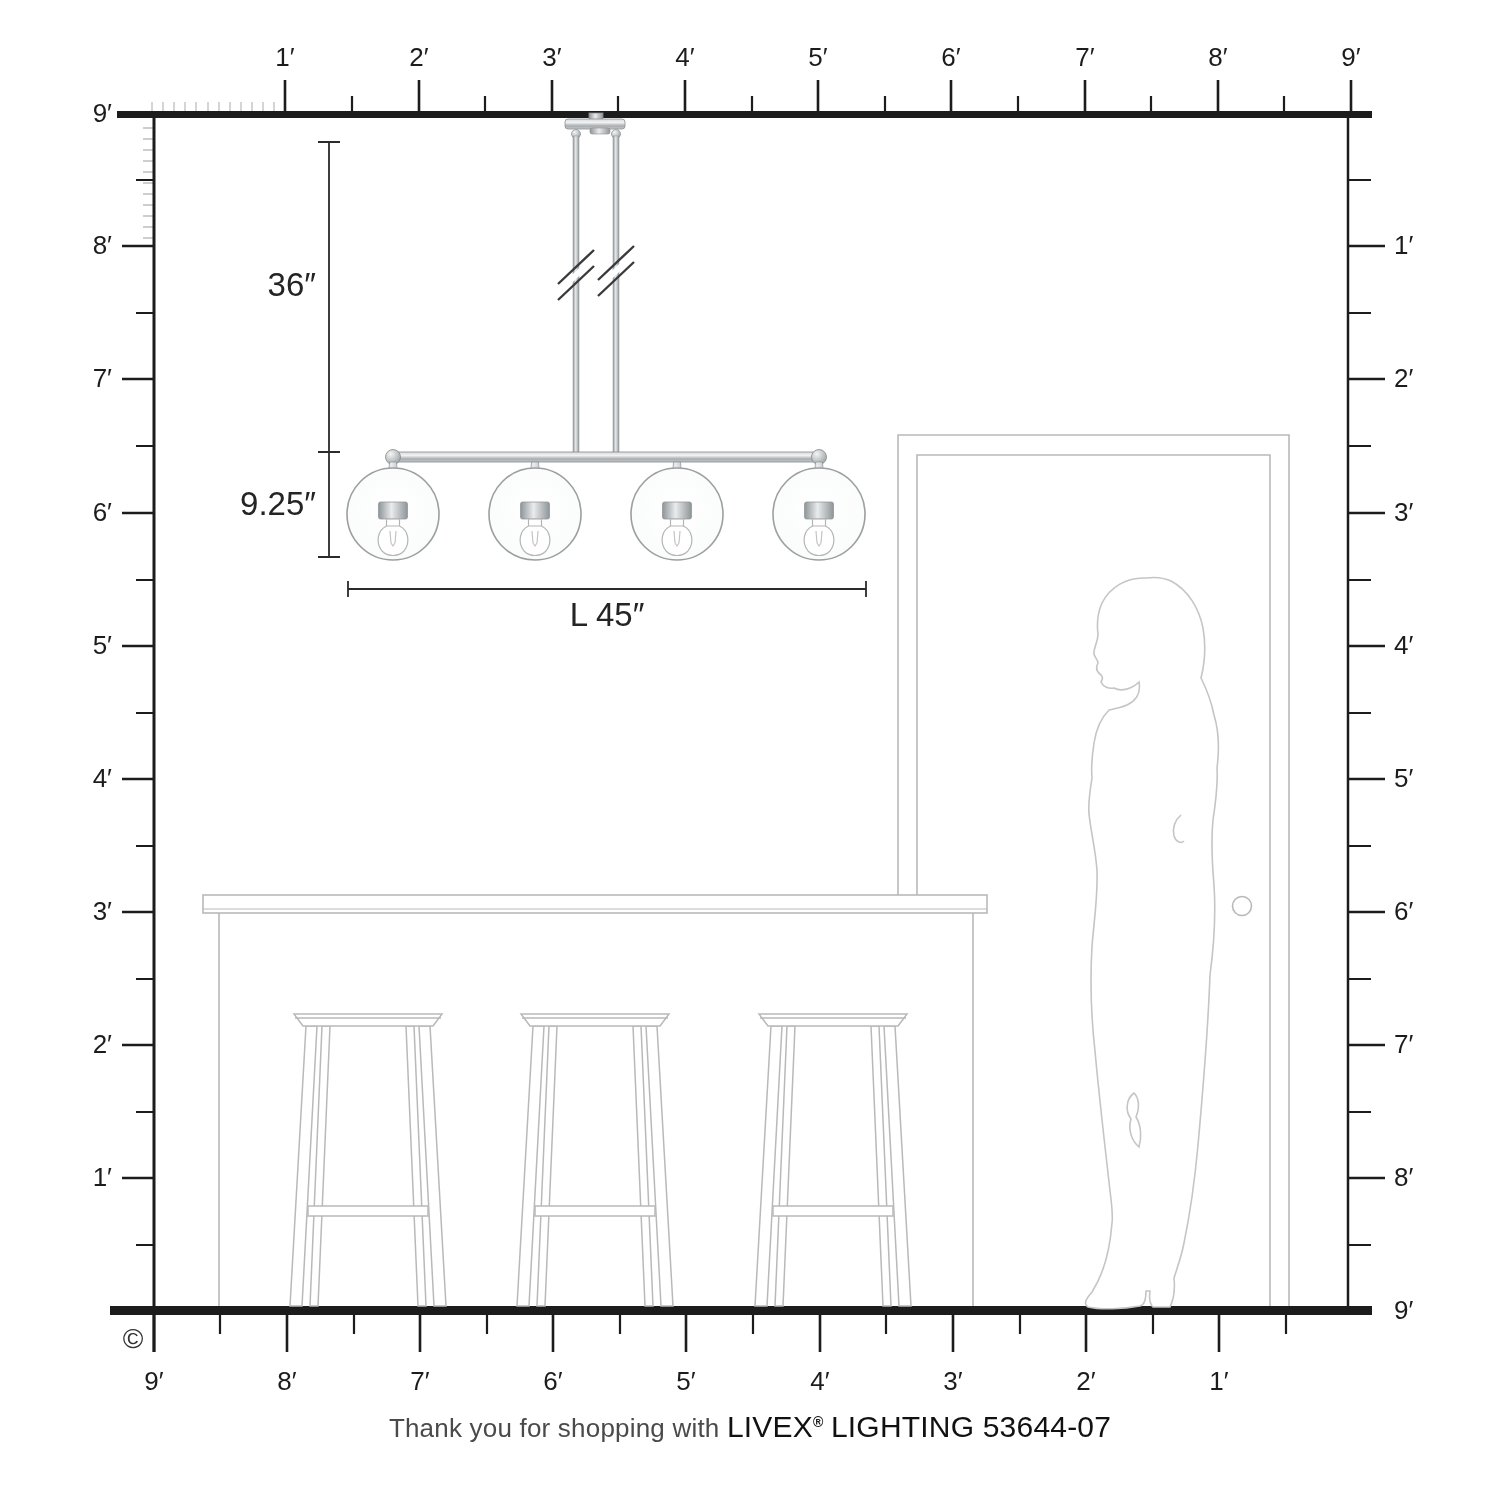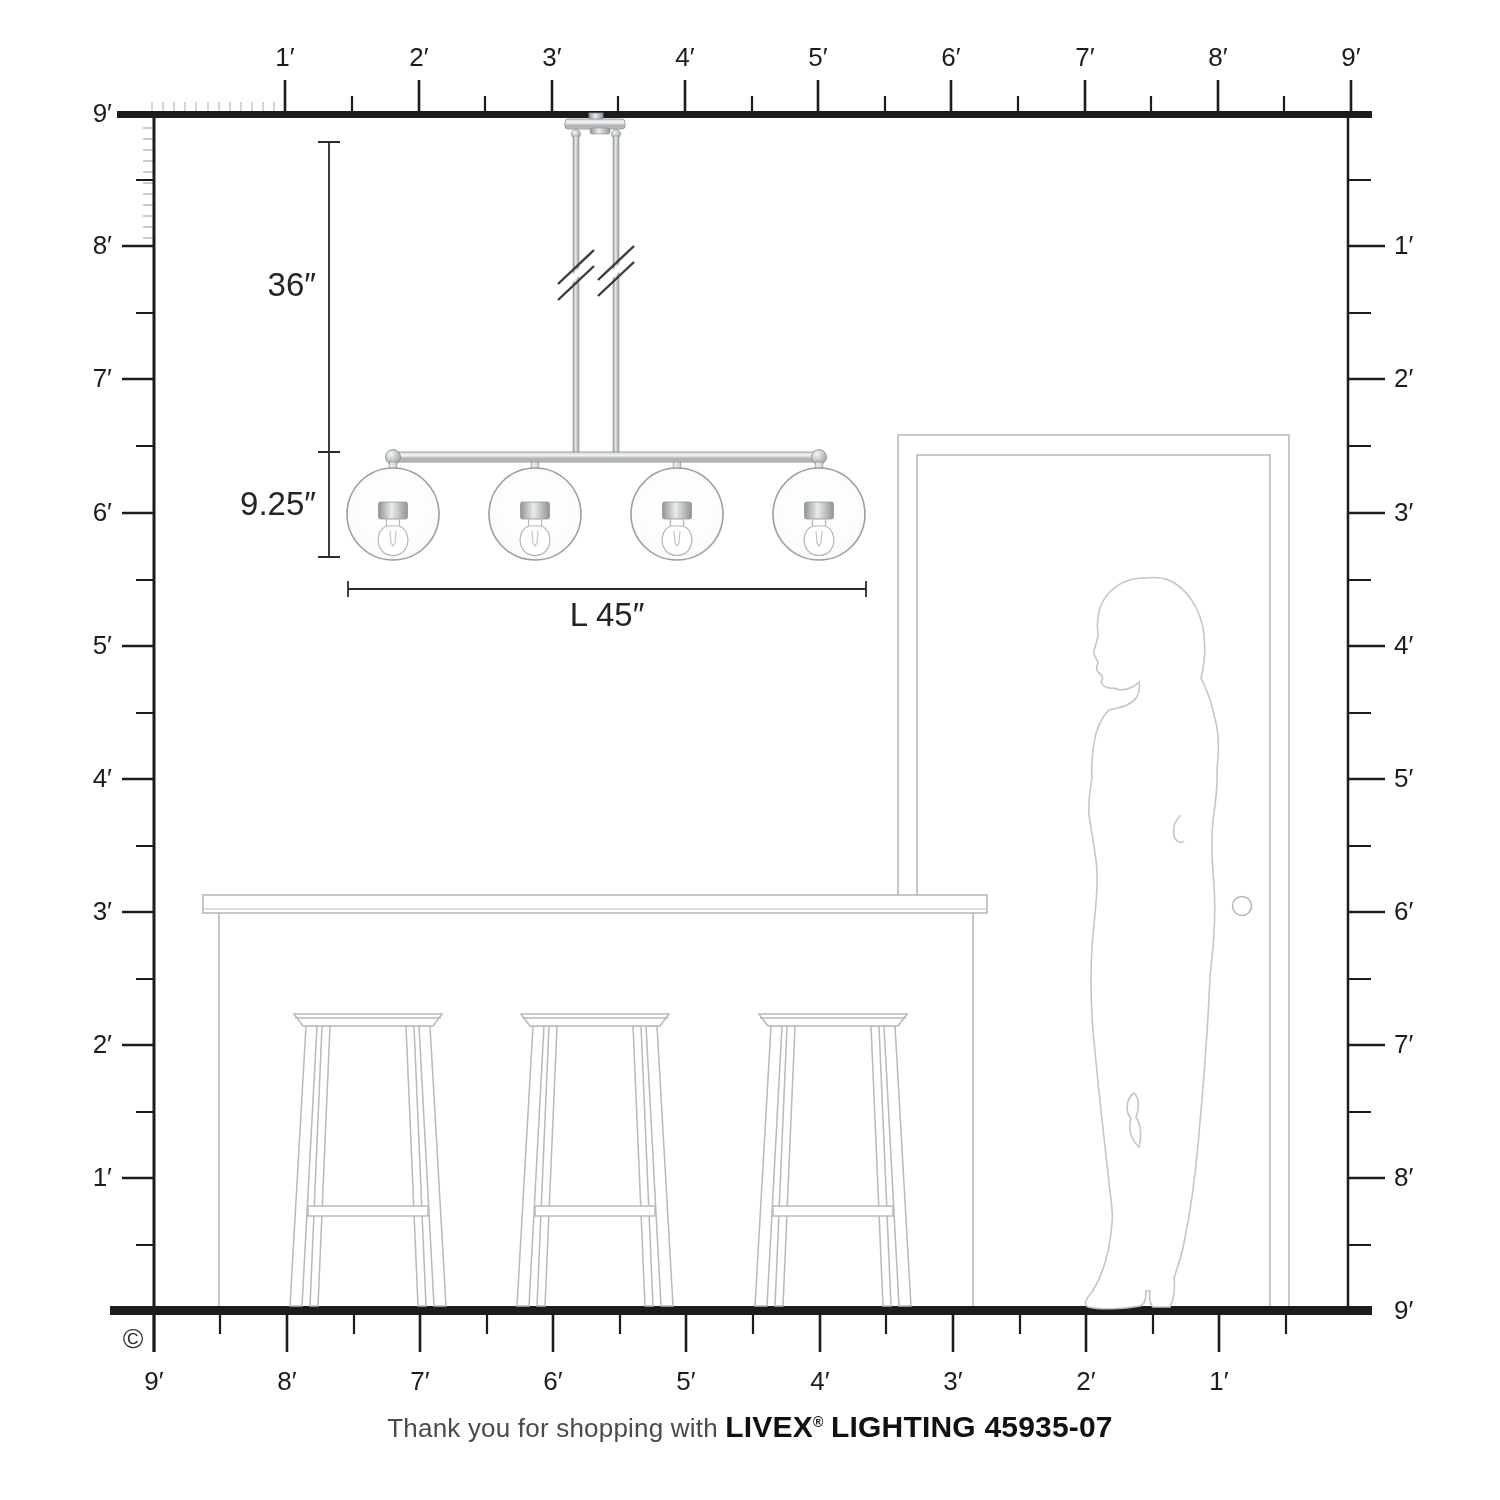--- a/index.html
+++ b/index.html
@@ -4,21 +4,21 @@
 <style>
   html,body{margin:0;padding:0;background:#fff;}
   #page{position:relative;width:1500px;height:1500px;background:#fff;overflow:hidden;
         font-family:"Liberation Sans","DejaVu Sans",sans-serif;}
   #drawing{position:absolute;left:0;top:0;}
   .ruler-label{font-size:26px;fill:#1c1c1c;}
   .dim-label{font-size:33px;fill:#242424;}
   .copyright{font-size:28px;fill:#333;}
   #footer{position:absolute;left:0;top:1410px;width:1500px;text-align:center;
           color:#4a4a4a;font-size:26px;letter-spacing:0.2px;}
-  #footer .brand,#footer .product{font-weight:bold;color:#111;font-size:30px;}
+  #footer .brand,#footer .product{font-weight:normal;color:#111;font-size:30px;}
   #footer .reg{font-size:14px;vertical-align:super;color:#111;font-weight:bold;}
 </style>
 </head>
 <body>
 
 <div id="page">
 
 <svg id="drawing" width="1500" height="1500" viewBox="0 0 1500 1500">
   <defs>
     <linearGradient id="silverV" x1="0" y1="0" x2="0" y2="1">
@@ -258,16 +258,16 @@
   </g>
 
   <text class="copyright" x="133" y="1348" text-anchor="middle">©</text>
 </svg>
 
 <div id="footer">
   <span>Thank you for shopping with</span>
   <span> </span>
   <span class="brand">LIVEX</span><span class="reg">®</span>
   <span> </span>
-  <span class="product">LIGHTING 45935-07</span>
+  <span class="product">LIGHTING 53644-07</span>
 </div>
 
 </div>
 
 </body></html>

